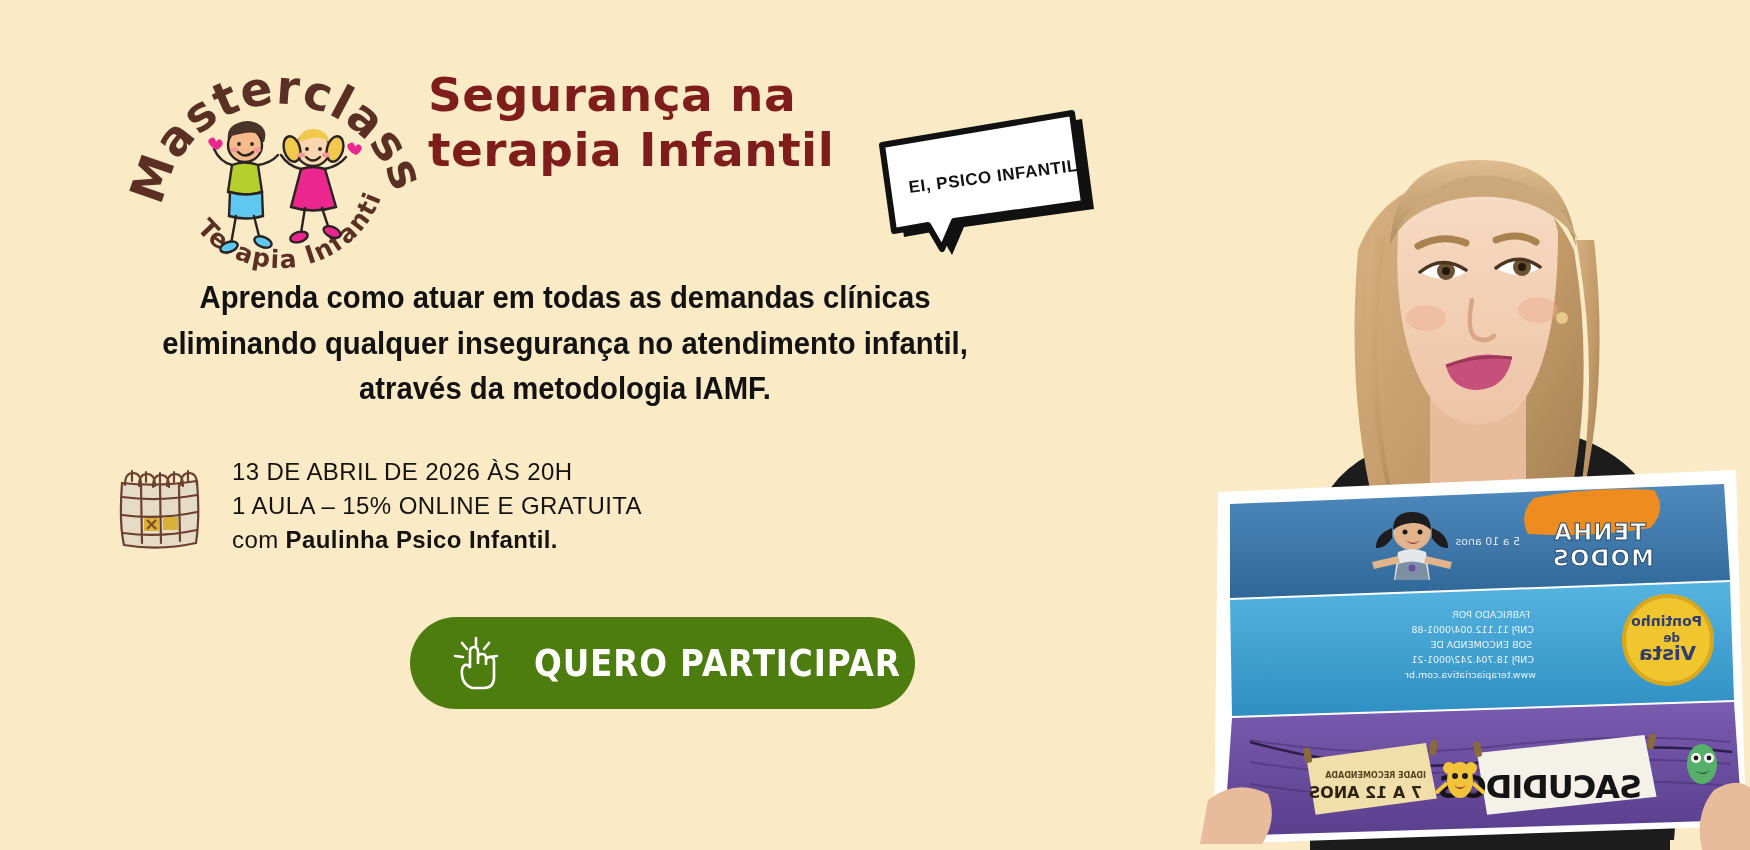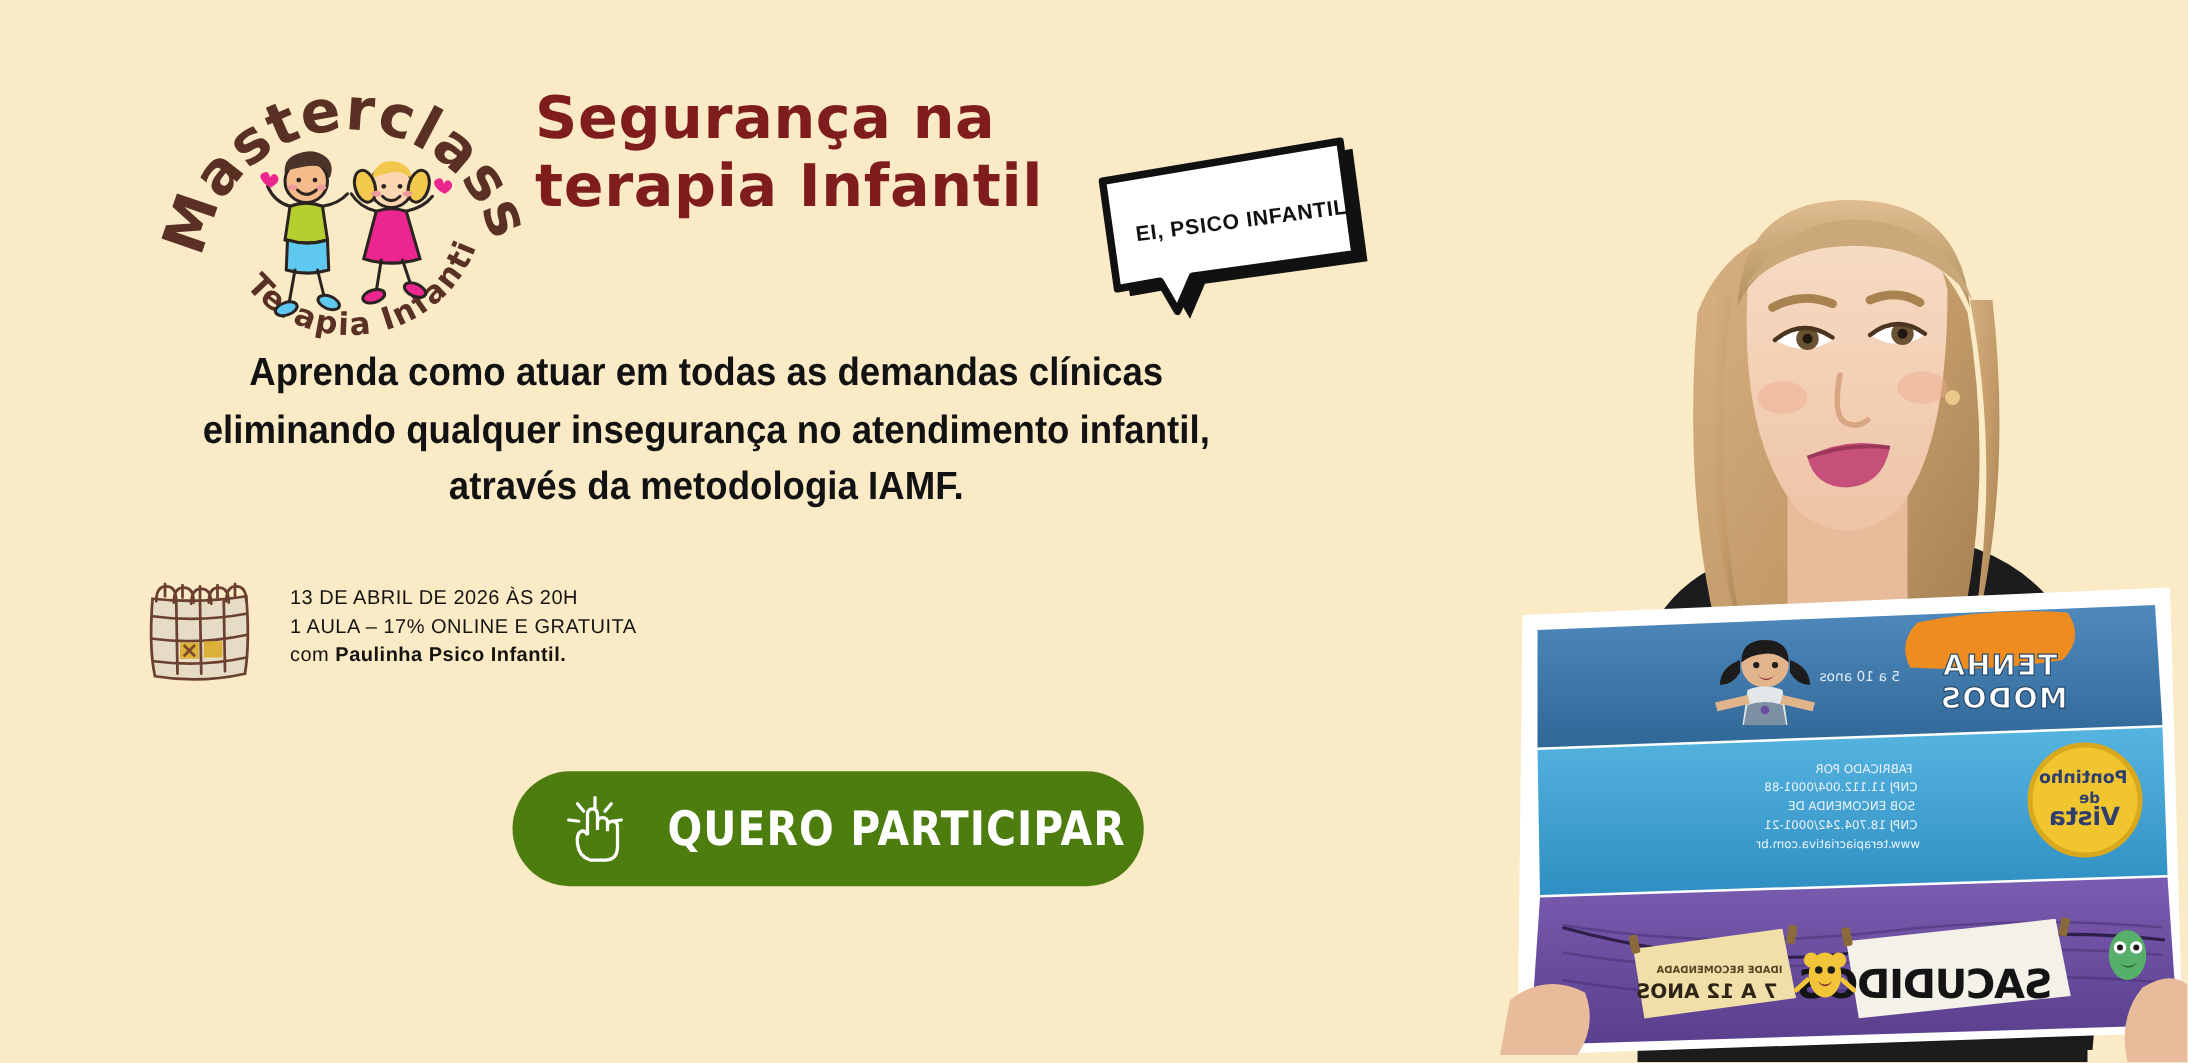--- a/index.html
+++ b/index.html
@@ -32,21 +32,21 @@
     font-weight:700; font-size:31.5px; line-height:1.45;
     color:#121212;
     transform:scaleX(.93); transform-origin:center top;
   }
   .subhead span { display:block; white-space:nowrap; }
 
   
   .details { position:absolute; left:110px; top:455px; display:flex; align-items:center; gap:22px; }
   .cal-icon { width:100px; height:95px; flex:none; }
   .cal-icon svg { display:block; width:100px; height:95px; }
-  .det-lines { font-size:16px; line-height:1.42; color:#15130f; letter-spacing:.4px; }
+  .det-lines { font-size:24px; line-height:1.42; color:#15130f; letter-spacing:.4px; }
   .det-lines .l1, .det-lines .l2 { font-weight:400; }
   .det-lines .l3 { font-weight:400; }
   .det-lines .l3 b { font-weight:700;text-align:right; }
 
   
   .cta {
     position:absolute; left:410px; top:617px;
     width:505px; height:92px; border-radius:46px;
     background:#4d7c0f; border:none;
     display:flex; align-items:center; gap:30px;
@@ -165,21 +165,21 @@
           <path d="M71,26 q0,-12 8,-12 q8,0 8,12"></path>
           <path d="M22,12 l0,10 M36,13 l0,10 M50,14 l0,10 M64,13 l0,10 M78,12 l0,10"></path>
         </g>
         <rect x="34" y="59" width="15" height="13" fill="#d7a81e" opacity=".85"></rect>
         <rect x="53" y="58" width="15" height="13" fill="#d7a81e" opacity=".85"></rect>
         <path d="M37,61 l9,9 M46,61 l-9,9" stroke="#7b4a2a" stroke-width="2" fill="none"></path>
       </svg>
     </span>
     <div class="det-lines">
       <div class="l1">13 DE ABRIL DE 2026 ÀS 20H</div>
-      <div class="l2">1 AULA – 17% ONLINE E GRATUITA</div>
+      <div class="l2">1 AULA – 15% ONLINE E GRATUITA</div>
       <div class="l3"><span>com </span><b>Paulinha Psico Infantil.</b></div>
     </div>
   </div>
 
   <button class="cta">
     <span class="hand">
       <svg viewBox="0 0 54 58">
         <g stroke="#fff" stroke-width="2.6" fill="none" stroke-linecap="round">
           <path d="M26,4 l0,8"></path>
           <path d="M12,9 l5,6"></path>

